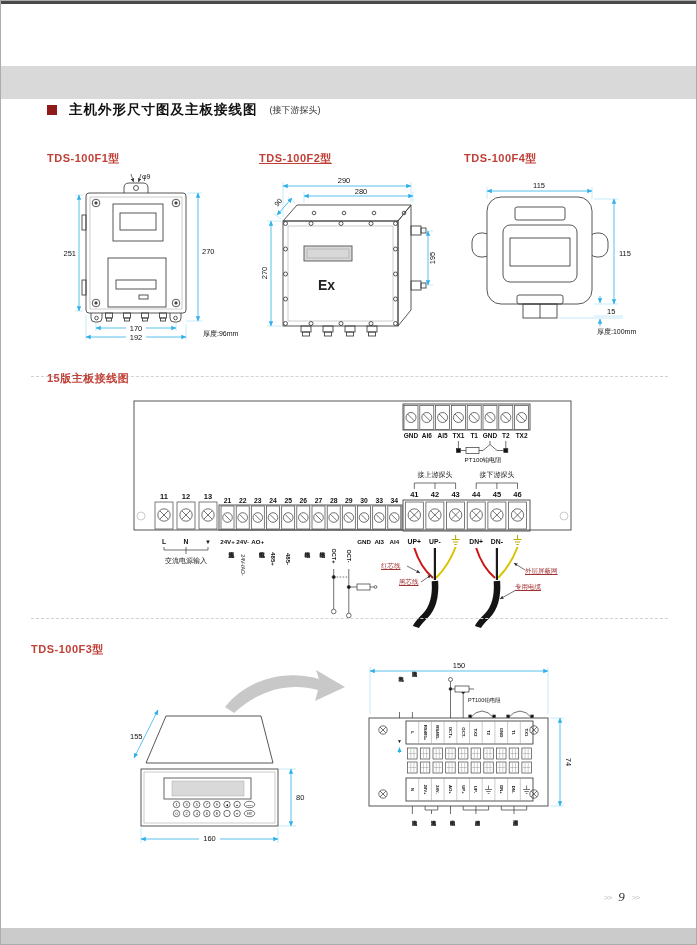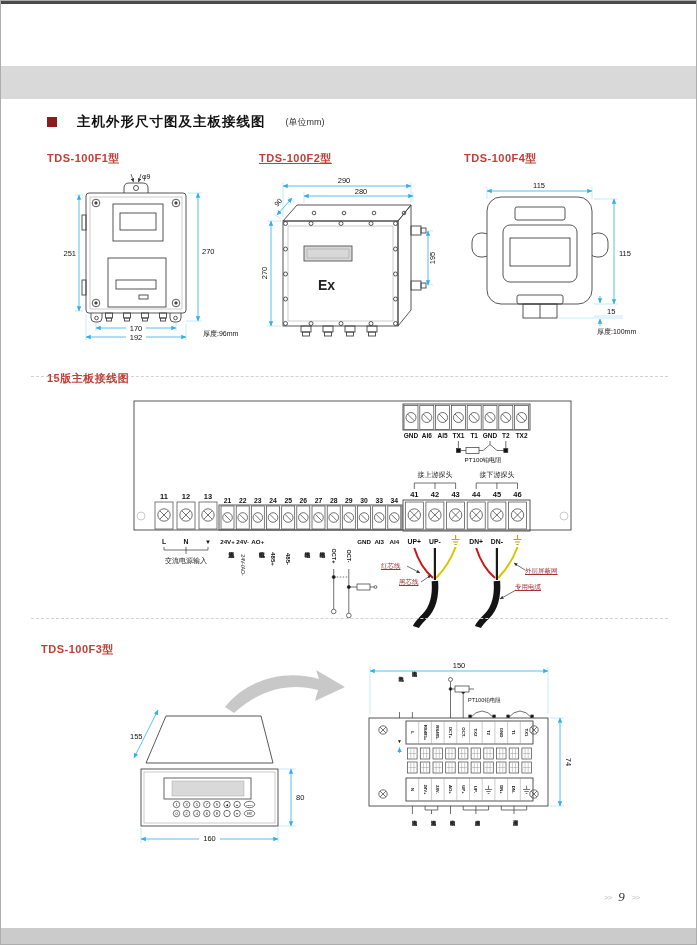--- a/index.html
+++ b/index.html
@@ -2,21 +2,21 @@
 <html><head>
 <meta charset="utf-8">
 <style>
   html,body{margin:0;padding:0;background:#eee;}
   .page{position:relative;width:697px;height:945px;background:#fff;border:1px solid #adadad;box-sizing:border-box;overflow:hidden;font-family:"Liberation Sans",sans-serif;}
   .abs{position:absolute;}
   .topbar{left:0;top:0;width:100%;height:3px;background:#4a4a4a;}
   .band{left:0;top:65px;width:100%;height:33px;background:#d9d9d9;}
   .footband{left:0;top:927px;width:100%;height:18px;background:#cbcbcb;}
   .sep{border-top:1px dashed #d2d2d2;height:0;}
-  .maintitle{left:46px;top:112px;display:flex;align-items:center;gap:20px;}
+  .maintitle{left:46px;top:100px;display:flex;align-items:center;gap:12px;}
   .maintitle .sq{width:10px;height:10px;background:#8e1a1a;display:inline-block;}
   .maintitle .tt{font-size:13.5px;font-weight:bold;color:#111;letter-spacing:1px;}
   .maintitle .un{font-size:9px;color:#333;}
   .sectitle{font-size:11px;font-weight:bold;color:#c04038;letter-spacing:.5px;}
   .vt{position:absolute;writing-mode:vertical-rl;text-orientation:upright;color:#222;line-height:1;}
   .wlabel{position:absolute;font-size:6.5px;color:#a23333;text-decoration:underline;white-space:nowrap;}
   .pagenum{left:603px;top:888px;display:flex;align-items:center;gap:7px;}
   .pagenum .chev{font-size:8px;color:#bdbdbd;letter-spacing:-1px;}
   .pagenum .num{font-size:13px;font-style:italic;font-family:"Liberation Serif",serif;color:#333;}
   svg{position:absolute;overflow:visible;}
@@ -40,21 +40,21 @@
 <body>
 
 <div class="page">
 
   <div class="abs topbar"></div>
   <div class="abs band"></div>
 
   <div class="abs maintitle">
     <span class="sq"></span>
     <span class="tt">主机外形尺寸图及主板接线图</span>
-    <span class="un">(单位mm)</span>
+    <span class="un">(接下游探头)</span>
   </div>
 
   <div class="abs sectitle" style="left:46px;top:150px;text-align:right;">TDS-100F1型</div>
   <div class="abs sectitle" style="left:258px;top:150px;text-decoration:underline;">TDS-100F2型</div>
   <div class="abs sectitle" style="left:463px;top:150px;">TDS-100F4型</div>
 
   <svg style="left:45px;top:168px;" width="215" height="185" viewBox="0 0 215 185">
     <defs>
       <marker id="m1c" viewBox="0 0 10 10" refX="8.5" refY="5" markerWidth="7" markerHeight="7" orient="auto-start-reverse">
           <path d="M0,1L9,5L0,9z" fill="#2fb0e8"></path>
@@ -422,21 +422,21 @@
   <div class="vt" style="left:251.8px;top:546px;width:11px;height:66px;font-size:5.8px;">模拟电流输出</div>
   <div class="vt" style="left:297.3px;top:546px;width:11px;height:58px;font-size:5.8px;">继电器输出</div>
   <div class="vt" style="left:312.5px;top:546px;width:11px;height:58px;font-size:5.8px;">继电器输出</div>
 
   <div class="wlabel" style="left:380px;top:561px;">红芯线</div>
   <div class="wlabel" style="left:398px;top:577px;">黑芯线</div>
   <div class="wlabel" style="left:524px;top:566px;">外层屏蔽网</div>
   <div class="wlabel" style="left:514px;top:582px;">专用电缆</div>
 
   <div class="abs sep" style="left:30px;top:617px;width:637px;"></div>
-  <div class="abs sectitle" style="left:40px;top:641px;">TDS-100F3型</div>
+  <div class="abs sectitle" style="left:30px;top:641px;">TDS-100F3型</div>
 
   <svg style="left:128px;top:698px;" width="182" height="160" viewBox="0 0 182 160">
     <defs>
       <marker id="m5c" viewBox="0 0 10 10" refX="8.5" refY="5" markerWidth="7" markerHeight="7" orient="auto-start-reverse">
           <path d="M0,1L9,5L0,9z" fill="#2fb0e8"></path>
         </marker>
     </defs>
     <g class="art">
       <polygon points="37,17 132,17 144,64 17,64"></polygon>
       <rect x="12" y="70" width="137" height="57"></rect>

